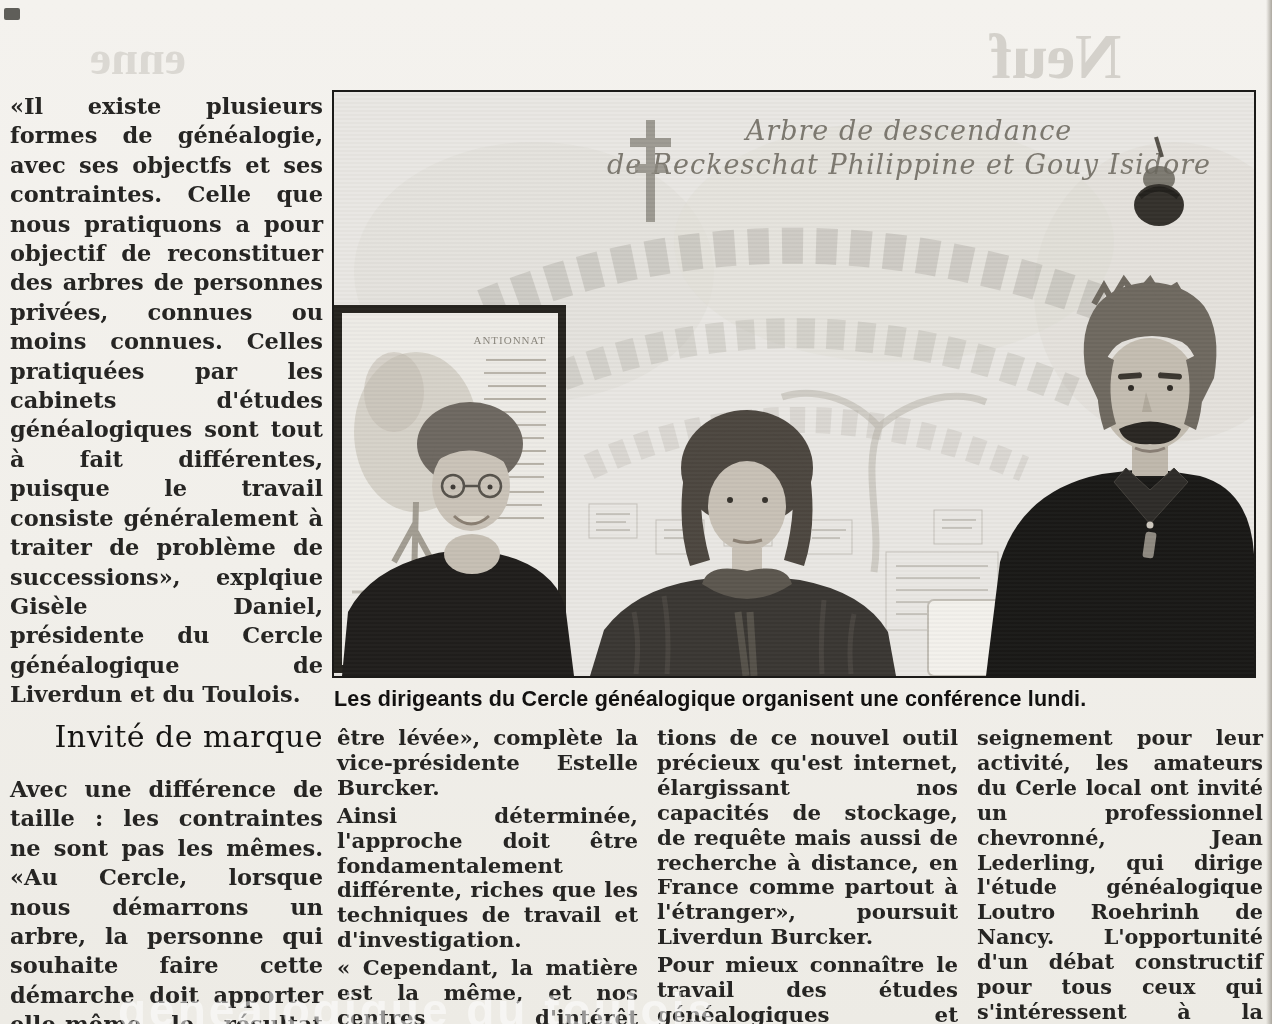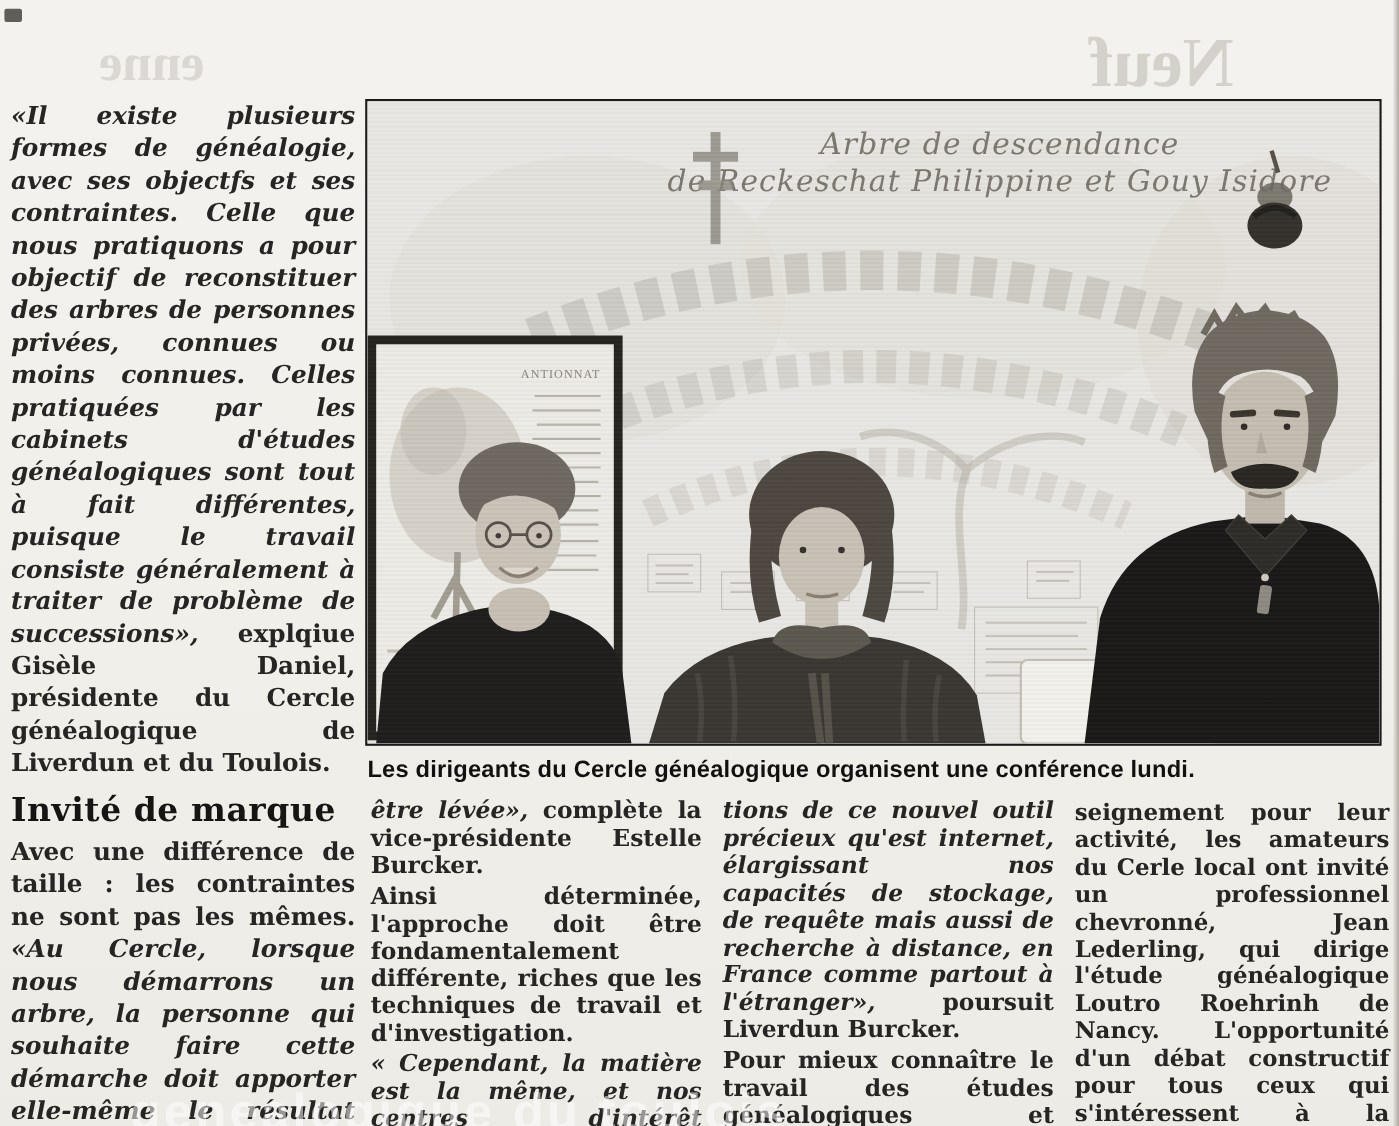--- a/index.html
+++ b/index.html
@@ -21,24 +21,24 @@
     font-weight:700;color:#c7c4bd;pointer-events:none;
   }
   .ghost-left{left:90px;top:30px;font-size:48px;opacity:.55;}
   .ghost-right{left:990px;top:20px;font-size:64px;opacity:.7;}
 
   .colL{
     position:absolute;left:10px;top:92px;width:313px;
     font-size:22.5px;line-height:29.4px;font-weight:700;
     text-align:justify;
   }
-  .it{font-style:italic;}
+  .it{}
   .subhead{
-    font-size:30px;font-weight:700;text-align:left;
-    margin:12px 0 10px 0;letter-spacing:.5px;color:#161513;
+    font-size:30px;font-weight:400;text-align:right;
+    margin:12px 0 24px 0;letter-spacing:.5px;color:#161513;
   }
 
   .photo{
     position:absolute;left:332px;top:90px;width:924px;height:588px;
     box-sizing:border-box;border:2px solid #1b1a18;background:#e8e6e2;
   }
   .photo:after{
     content:"";position:absolute;inset:0;pointer-events:none;
     background:repeating-linear-gradient(0deg,rgba(0,0,0,.022) 0 2px,rgba(255,255,255,.02) 2px 4px);
   }

